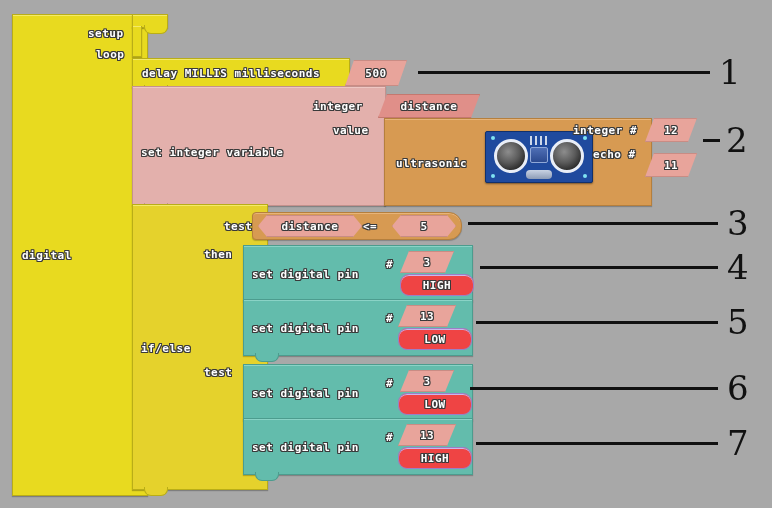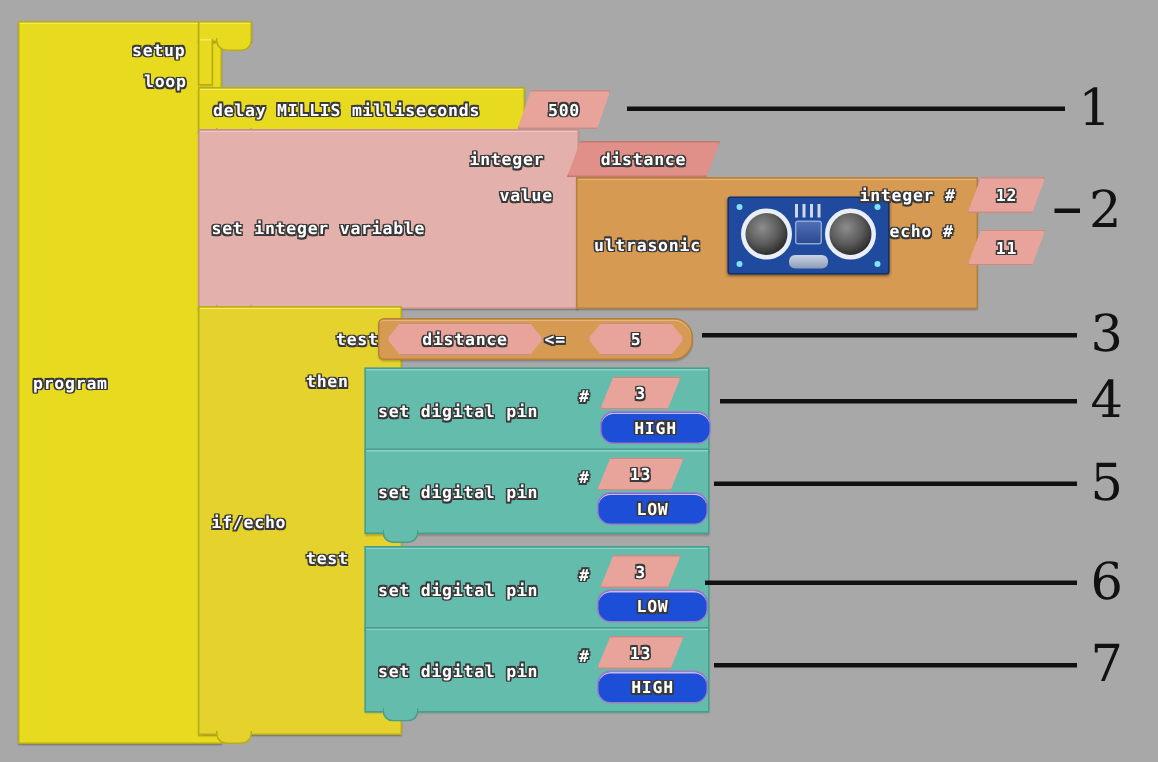--- a/index.html
+++ b/index.html
@@ -66,21 +66,21 @@
     background:#e8a49b;
     border:1px solid #c98c84;
     display:flex;align-items:center;justify-content:center;
     clip-path:polygon(9px 0,100% 0,calc(100% - 9px) 100%,0 100%);
   }
   .hex.sym{
     clip-path:polygon(9px 0,calc(100% - 9px) 0,100% 50%,calc(100% - 9px) 100%,9px 100%,0 50%);
   }
   
   .pill{
-    position:absolute;background:#1d4ed8;
+    position:absolute;background:#ef4444;
     border:1px solid #9b7fc6;border-radius:9px;
     display:flex;align-items:center;justify-content:center;
     box-shadow:inset 0 1px 0 #ccb6ec;
   }
   .plug-txt{font-size:11px;}
 
   
   .callout{position:absolute;display:flex;align-items:center;}
   .rule{height:3px;background:#111;}
   .num{
@@ -118,21 +118,21 @@
   }
   .sensor .pin{position:absolute;top:4px;width:2px;height:9px;background:#cdd8ea;}
   .sensor .dot{position:absolute;width:4px;height:4px;border-radius:50%;background:#7fe3f2;}
 </style>
 </head>
 <body>
 
 <div class="stage">
 
   <div class="yel" style="left:12px;top:14px;width:134px;height:480px;"></div>
-  <div class="lbl" style="position:absolute;left:22px;top:250px;">program</div>
+  <div class="lbl" style="position:absolute;left:22px;top:250px;">digital</div>
 
   <div class="yel" style="left:132px;top:14px;width:34px;height:12px;"></div>
   <div class="notch" style="left:144px;top:25px;background:#e8da1f;"></div>
   <div class="lbl" style="position:absolute;left:88px;top:28px;">setup</div>
   <div class="yel" style="left:132px;top:26px;width:8px;height:30px;border-top:none;"></div>
 
   <div class="lbl" style="position:absolute;left:96px;top:49px;">loop</div>
 
   <div class="yel" style="left:132px;top:58px;width:216px;height:28px;"></div>
   <div class="notch" style="left:144px;top:85px;background:#e8da1f;"></div>
@@ -175,21 +175,21 @@
     <span class="lbl plug-txt">12</span>
   </div>
 
   <div class="lbl" style="position:absolute;left:593px;top:149px;">echo #</div>
   <div class="hex" style="left:645px;top:153px;width:50px;height:22px;">
     <span class="lbl plug-txt">11</span>
   </div>
 
   <div class="yel yel2" style="left:132px;top:204px;width:134px;height:284px;"></div>
   <div class="notch" style="left:144px;top:487px;background:#e5d22c;"></div>
-  <div class="lbl" style="position:absolute;left:141px;top:343px;">if/echo</div>
+  <div class="lbl" style="position:absolute;left:141px;top:343px;">if/else</div>
 
   <div class="lbl" style="position:absolute;left:224px;top:221px;">test</div>
   <div class="lbl" style="position:absolute;left:204px;top:249px;">then</div>
   <div class="lbl" style="position:absolute;left:204px;top:367px;">test</div>
 
   <div class="orange" style="left:252px;top:212px;width:208px;height:26px;border-radius:4px 13px 13px 4px;"></div>
   <div class="hex sym" style="left:258px;top:215px;width:102px;height:20px;">
     <span class="lbl plug-txt">distance</span>
   </div>
   <div class="lbl" style="position:absolute;left:363px;top:221px;">&lt;=</div>

